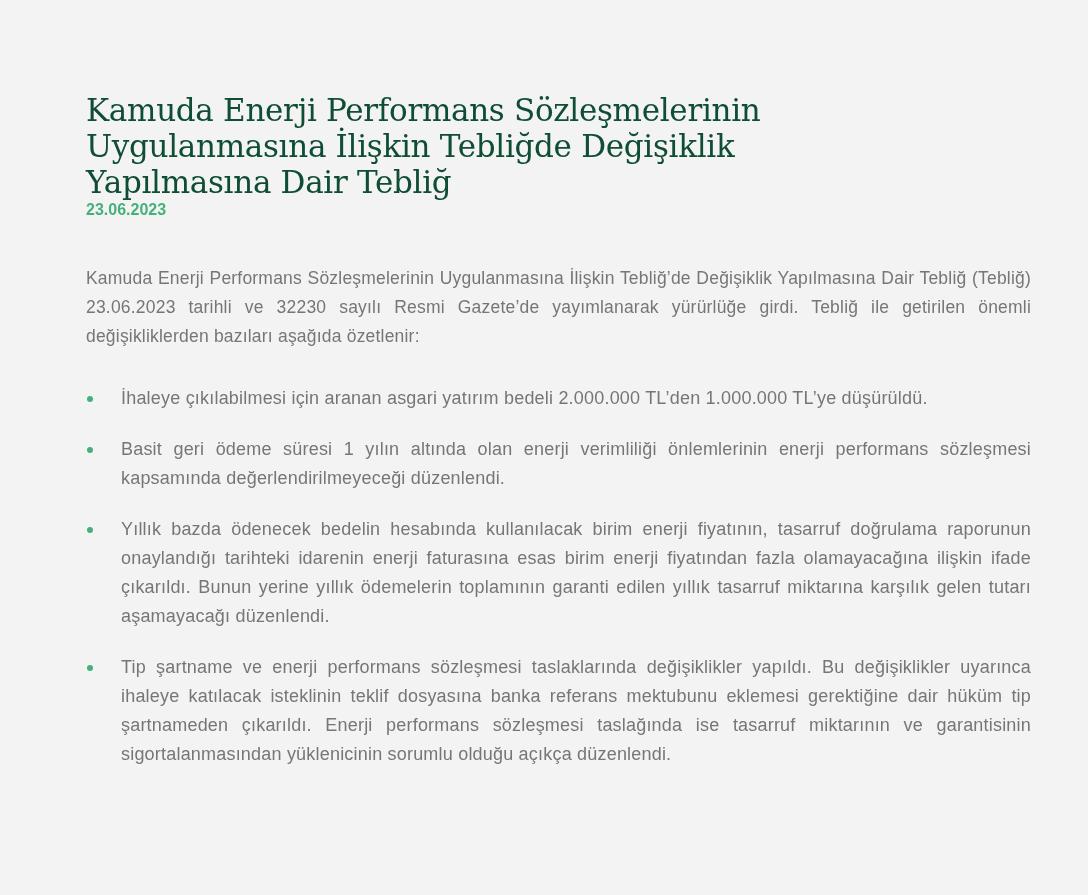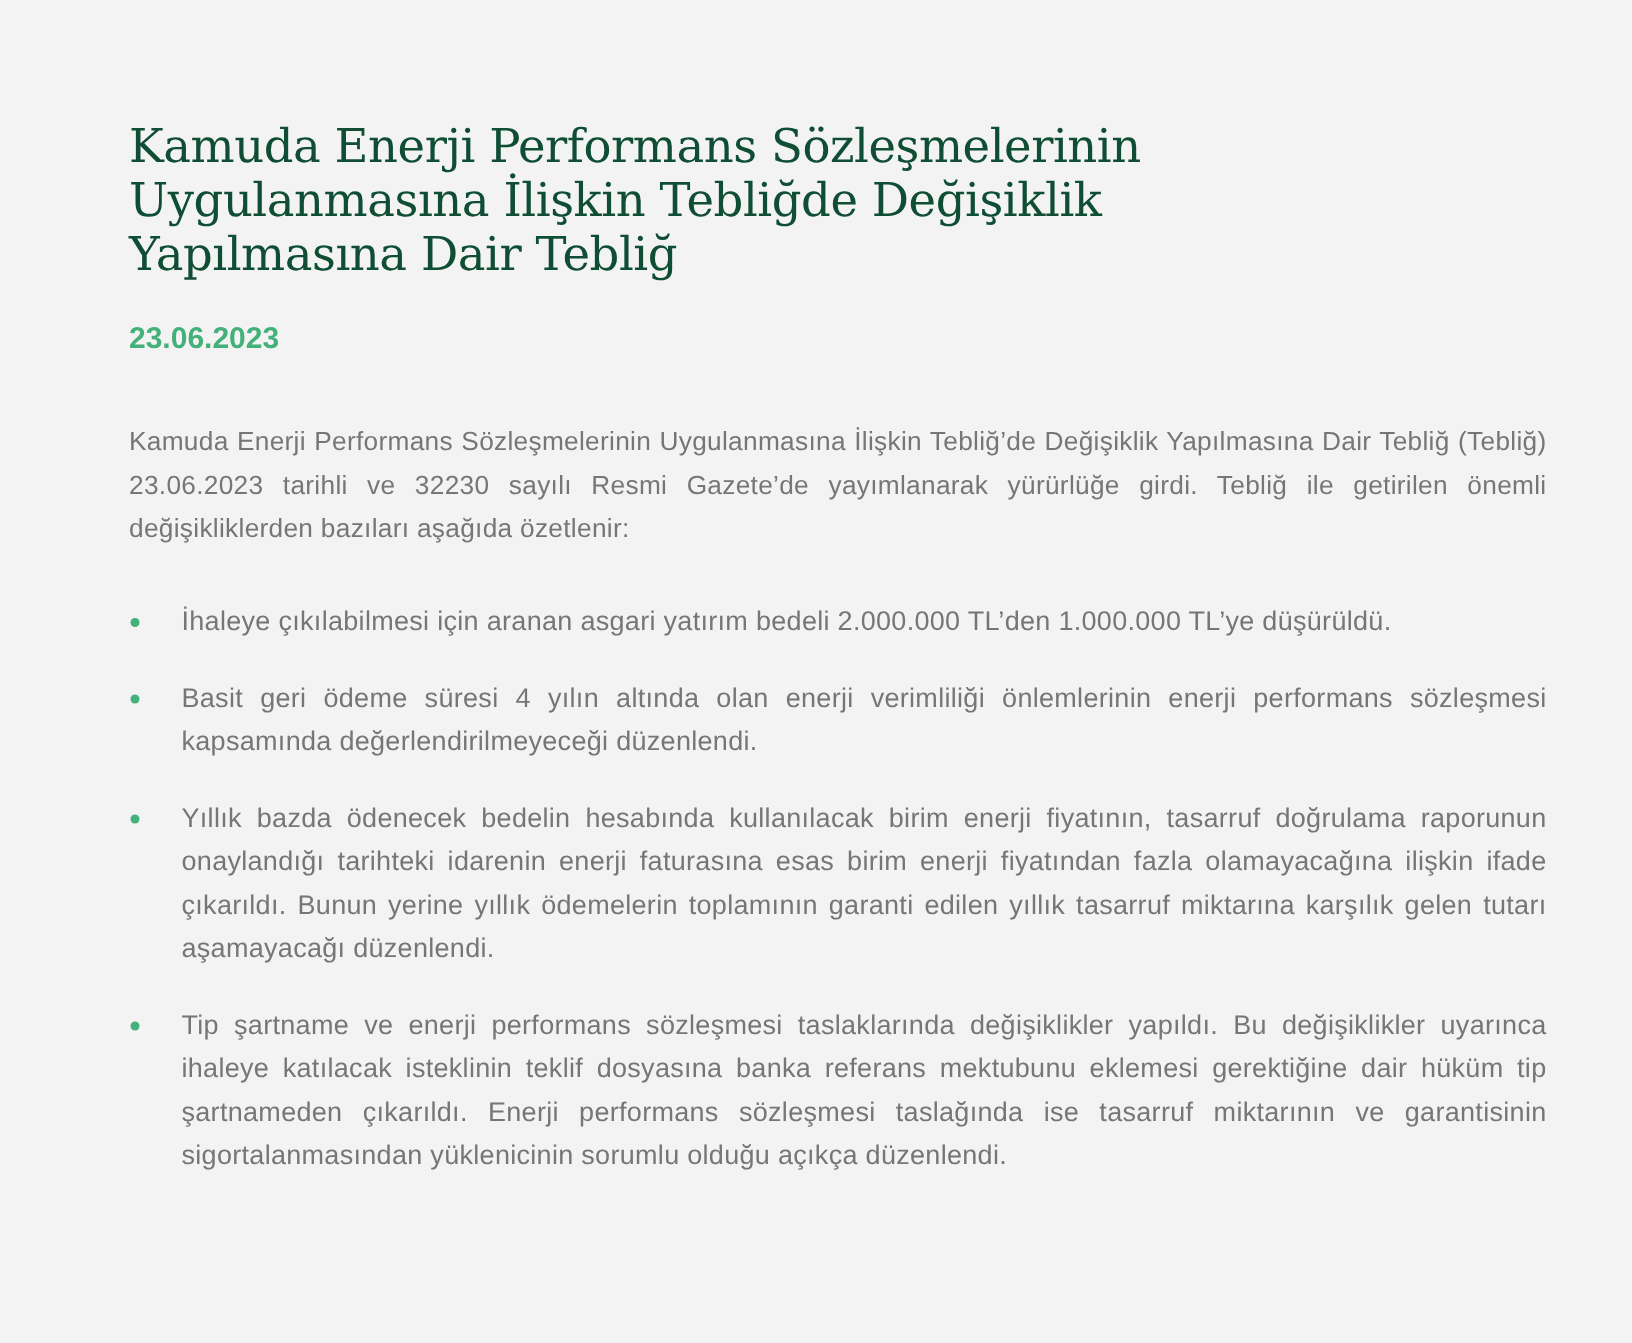--- a/index.html
+++ b/index.html
@@ -9,40 +9,40 @@
     }
     body {
       width: 1088px;
       height: 895px;
       overflow: hidden;
       position: relative;
     }
     .article {
       position: absolute;
       left: 86px;
-      top: 80px;
+      top: 92px;
       width: 945px;
     }
     .title {
       font-family: "DejaVu Serif", "Liberation Serif", serif;
       font-weight: normal;
       font-size: 31px;
       line-height: 36px;
       color: #0f4d34;
       margin: 0;
       letter-spacing: -0.3px;
       width: 820px;
     }
     .date {
       font-family: "Liberation Sans", sans-serif;
       font-weight: bold;
-      font-size: 20px;
+      font-size: 16px;
       line-height: 20px;
       color: #44b07a;
-      margin-top: 28px;
+      margin-top: 0;
     }
     .intro {
       font-family: "Liberation Sans", sans-serif;
       font-size: 17.5px;
       line-height: 29px;
       color: #767676;
       text-align: justify;
       margin: 44px 0 0 0;
       letter-spacing: 0.2px;
     }
@@ -82,21 +82,21 @@
   <h1 class="title">Kamuda Enerji Performans Sözleşmelerinin Uygulanmasına İlişkin Tebliğde Değişiklik Yapılmasına Dair Tebliğ</h1>
   <div class="date">23.06.2023</div>
   <p class="intro">Kamuda Enerji Performans Sözleşmelerinin Uygulanmasına İlişkin Tebliğ’de Değişiklik Yapılmasına Dair Tebliğ (Tebliğ) 23.06.2023 tarihli ve 32230 sayılı Resmi Gazete’de yayımlanarak yürürlüğe girdi. Tebliğ ile getirilen önemli değişikliklerden bazıları aşağıda özetlenir:</p>
   <ul class="bullets">
     <li class="bullet">
       <span class="bullet-dot"></span>
       <span class="bullet-text">İhaleye çıkılabilmesi için aranan asgari yatırım bedeli 2.000.000 TL’den 1.000.000 TL’ye düşürüldü.</span>
     </li>
     <li class="bullet">
       <span class="bullet-dot"></span>
-      <span class="bullet-text">Basit geri ödeme süresi 4 yılın altında olan enerji verimliliği önlemlerinin enerji performans sözleşmesi kapsamında değerlendirilmeyeceği düzenlendi.</span>
+      <span class="bullet-text">Basit geri ödeme süresi 1 yılın altında olan enerji verimliliği önlemlerinin enerji performans sözleşmesi kapsamında değerlendirilmeyeceği düzenlendi.</span>
     </li>
     <li class="bullet">
       <span class="bullet-dot"></span>
       <span class="bullet-text">Yıllık bazda ödenecek bedelin hesabında kullanılacak birim enerji fiyatının, tasarruf doğrulama raporunun onaylandığı tarihteki idarenin enerji faturasına esas birim enerji fiyatından fazla olamayacağına ilişkin ifade çıkarıldı. Bunun yerine yıllık ödemelerin toplamının garanti edilen yıllık tasarruf miktarına karşılık gelen tutarı aşamayacağı düzenlendi.</span>
     </li>
     <li class="bullet">
       <span class="bullet-dot"></span>
       <span class="bullet-text">Tip şartname ve enerji performans sözleşmesi taslaklarında değişiklikler yapıldı. Bu değişiklikler uyarınca ihaleye katılacak isteklinin teklif dosyasına banka referans mektubunu eklemesi gerektiğine dair hüküm tip şartnameden çıkarıldı. Enerji performans sözleşmesi taslağında ise tasarruf miktarının ve garantisinin sigortalanmasından yüklenicinin sorumlu olduğu açıkça düzenlendi.</span>
     </li>
   </ul>

